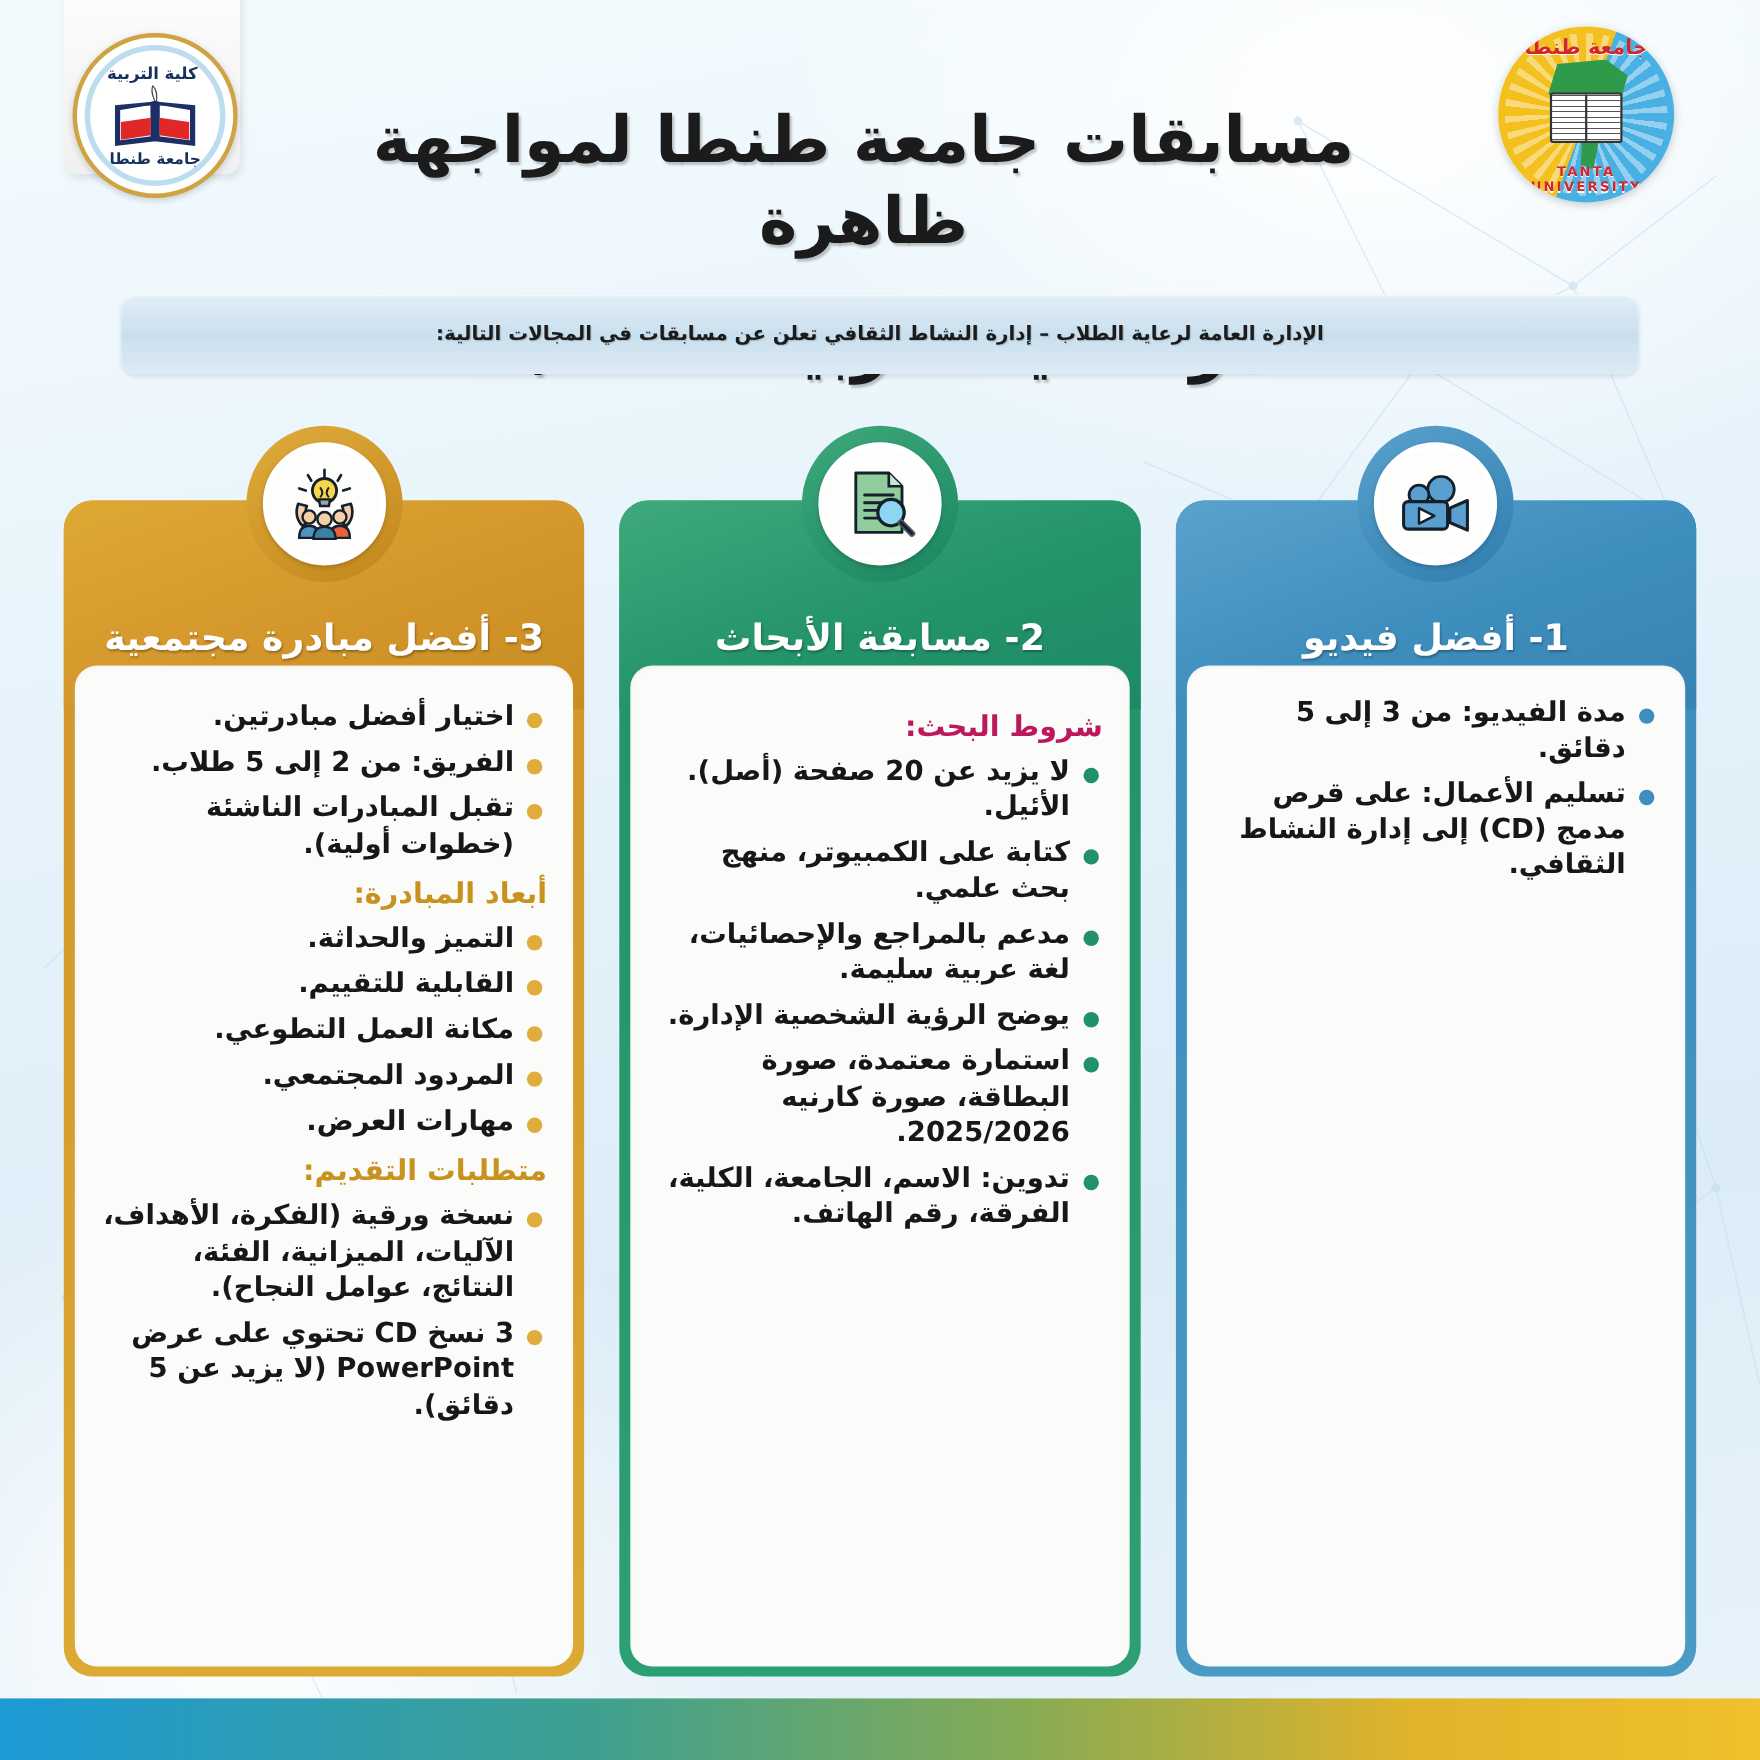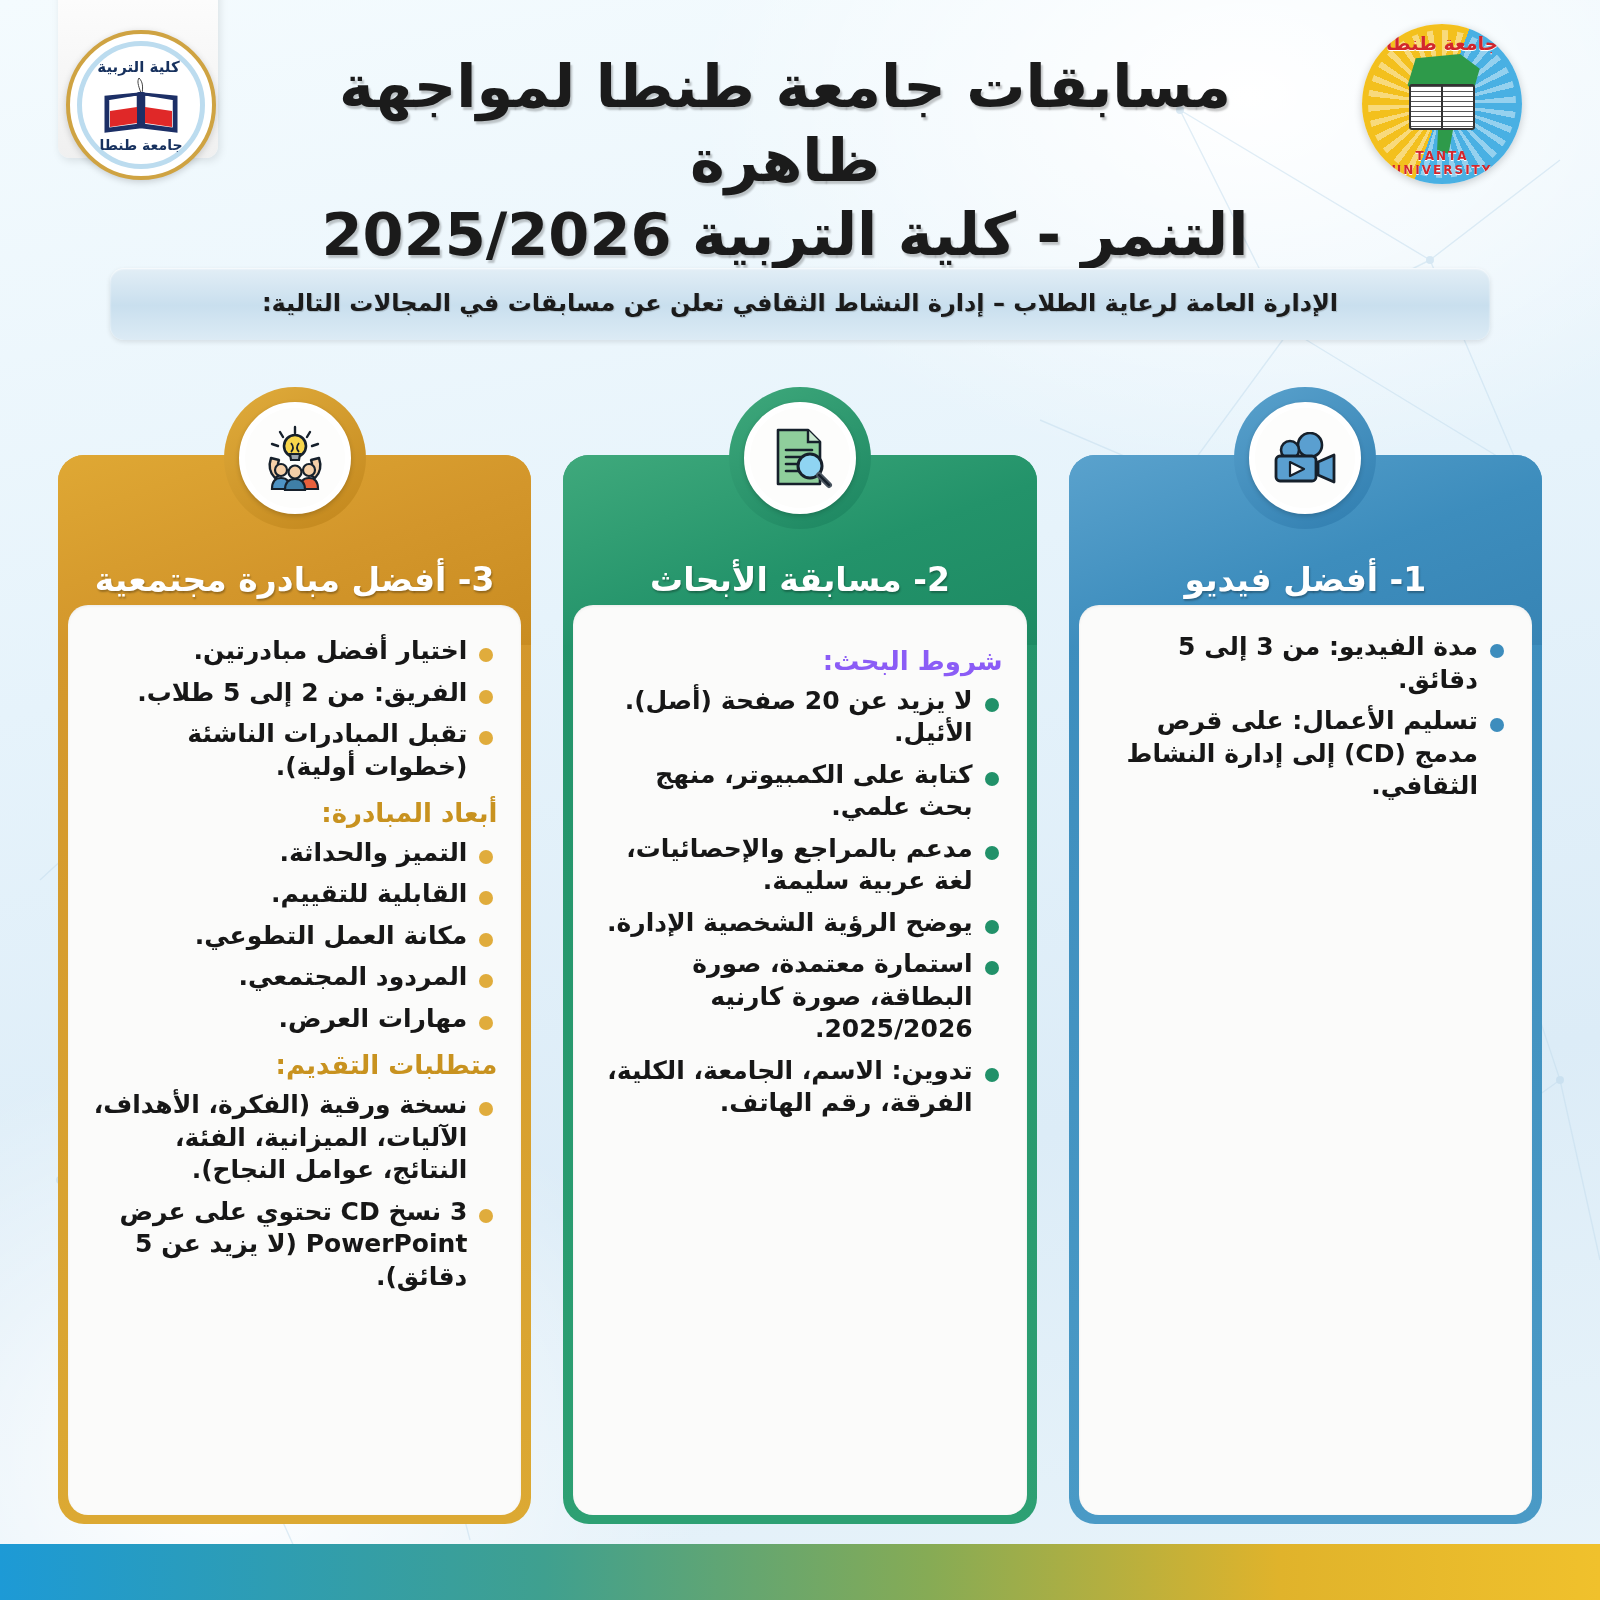--- a/index.html
+++ b/index.html
@@ -100,33 +100,33 @@
     margin-top:20px;
   }
 
   .title {
     position:absolute; left:270px; right:300px; top:50px;
     text-align:center;
     font-size:59px; font-weight:bold; line-height:1.25;
     color:#1b1b1b;
     text-shadow:2px 3px 2px rgba(0,0,0,.22);
   }
-  .title .ln { display:block; }
+  .title .ln { display:block;margin-top:40px; }
 
   
   .banner {
     position:absolute; left:110px; right:110px; top:268px; height:72px;
     border-radius:14px;
     background:linear-gradient(180deg,#e2eef6 0%,#c9dfee 52%,#dcebf5 100%);
     box-shadow:inset 0 1px 2px rgba(255,255,255,.9), 0 2px 5px rgba(0,0,0,.10);
     display:flex; align-items:center; justify-content:center;
     padding:0 26px;
   }
   .banner span {
-    font-size:24px; font-weight:bold; color:#1b1b1b; line-height:1.3;
+    font-size:18px; font-weight:bold; color:#1b1b1b; line-height:1.3;
     text-align:center; text-shadow:1px 1px 1px rgba(0,0,0,.18);
   }
 
   
   .cols {
     position:absolute; left:58px; right:58px; top:455px; bottom:76px;
     display:flex; gap:32px; align-items:stretch;
   }
   .card { flex:1; position:relative; border-radius:26px; }
 
@@ -177,21 +177,21 @@
     background:#fdfdfc; border:6px solid #ffffff;
     display:flex; align-items:center; justify-content:center;
     box-shadow:0 2px 5px rgba(0,0,0,.18);
   }
 
   
   .sec-title {
     font-size:26px; font-weight:bold; text-align:right;
     margin:14px 0 6px 0; line-height:1.3;
   }
-  .card.green .sec-title { color:#8b5cf6; }
+  .card.green .sec-title { color:#be185d; }
   .card.gold  .sec-title { color:#c8921f; }
 
   ul.blist { list-style:none; }
   ul.blist li {
     position:relative; text-align:right; direction:rtl;
     font-size:25px; font-weight:bold; color:#171717; line-height:1.3;
     padding-right:30px; margin-bottom:9px;
   }
   ul.blist li:before {
     content:""; position:absolute; right:4px; top:13px;

